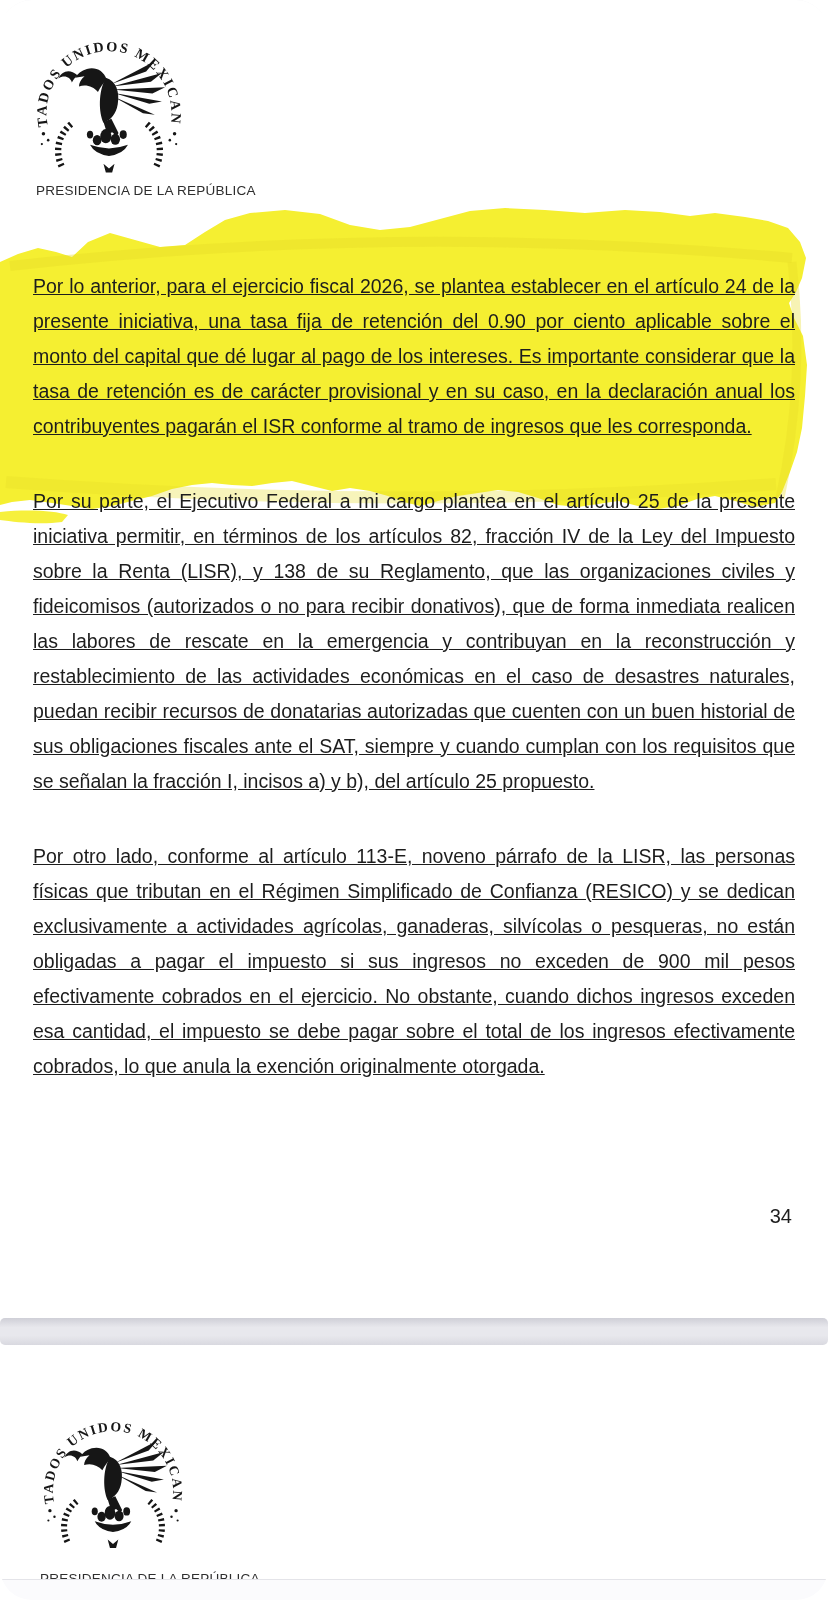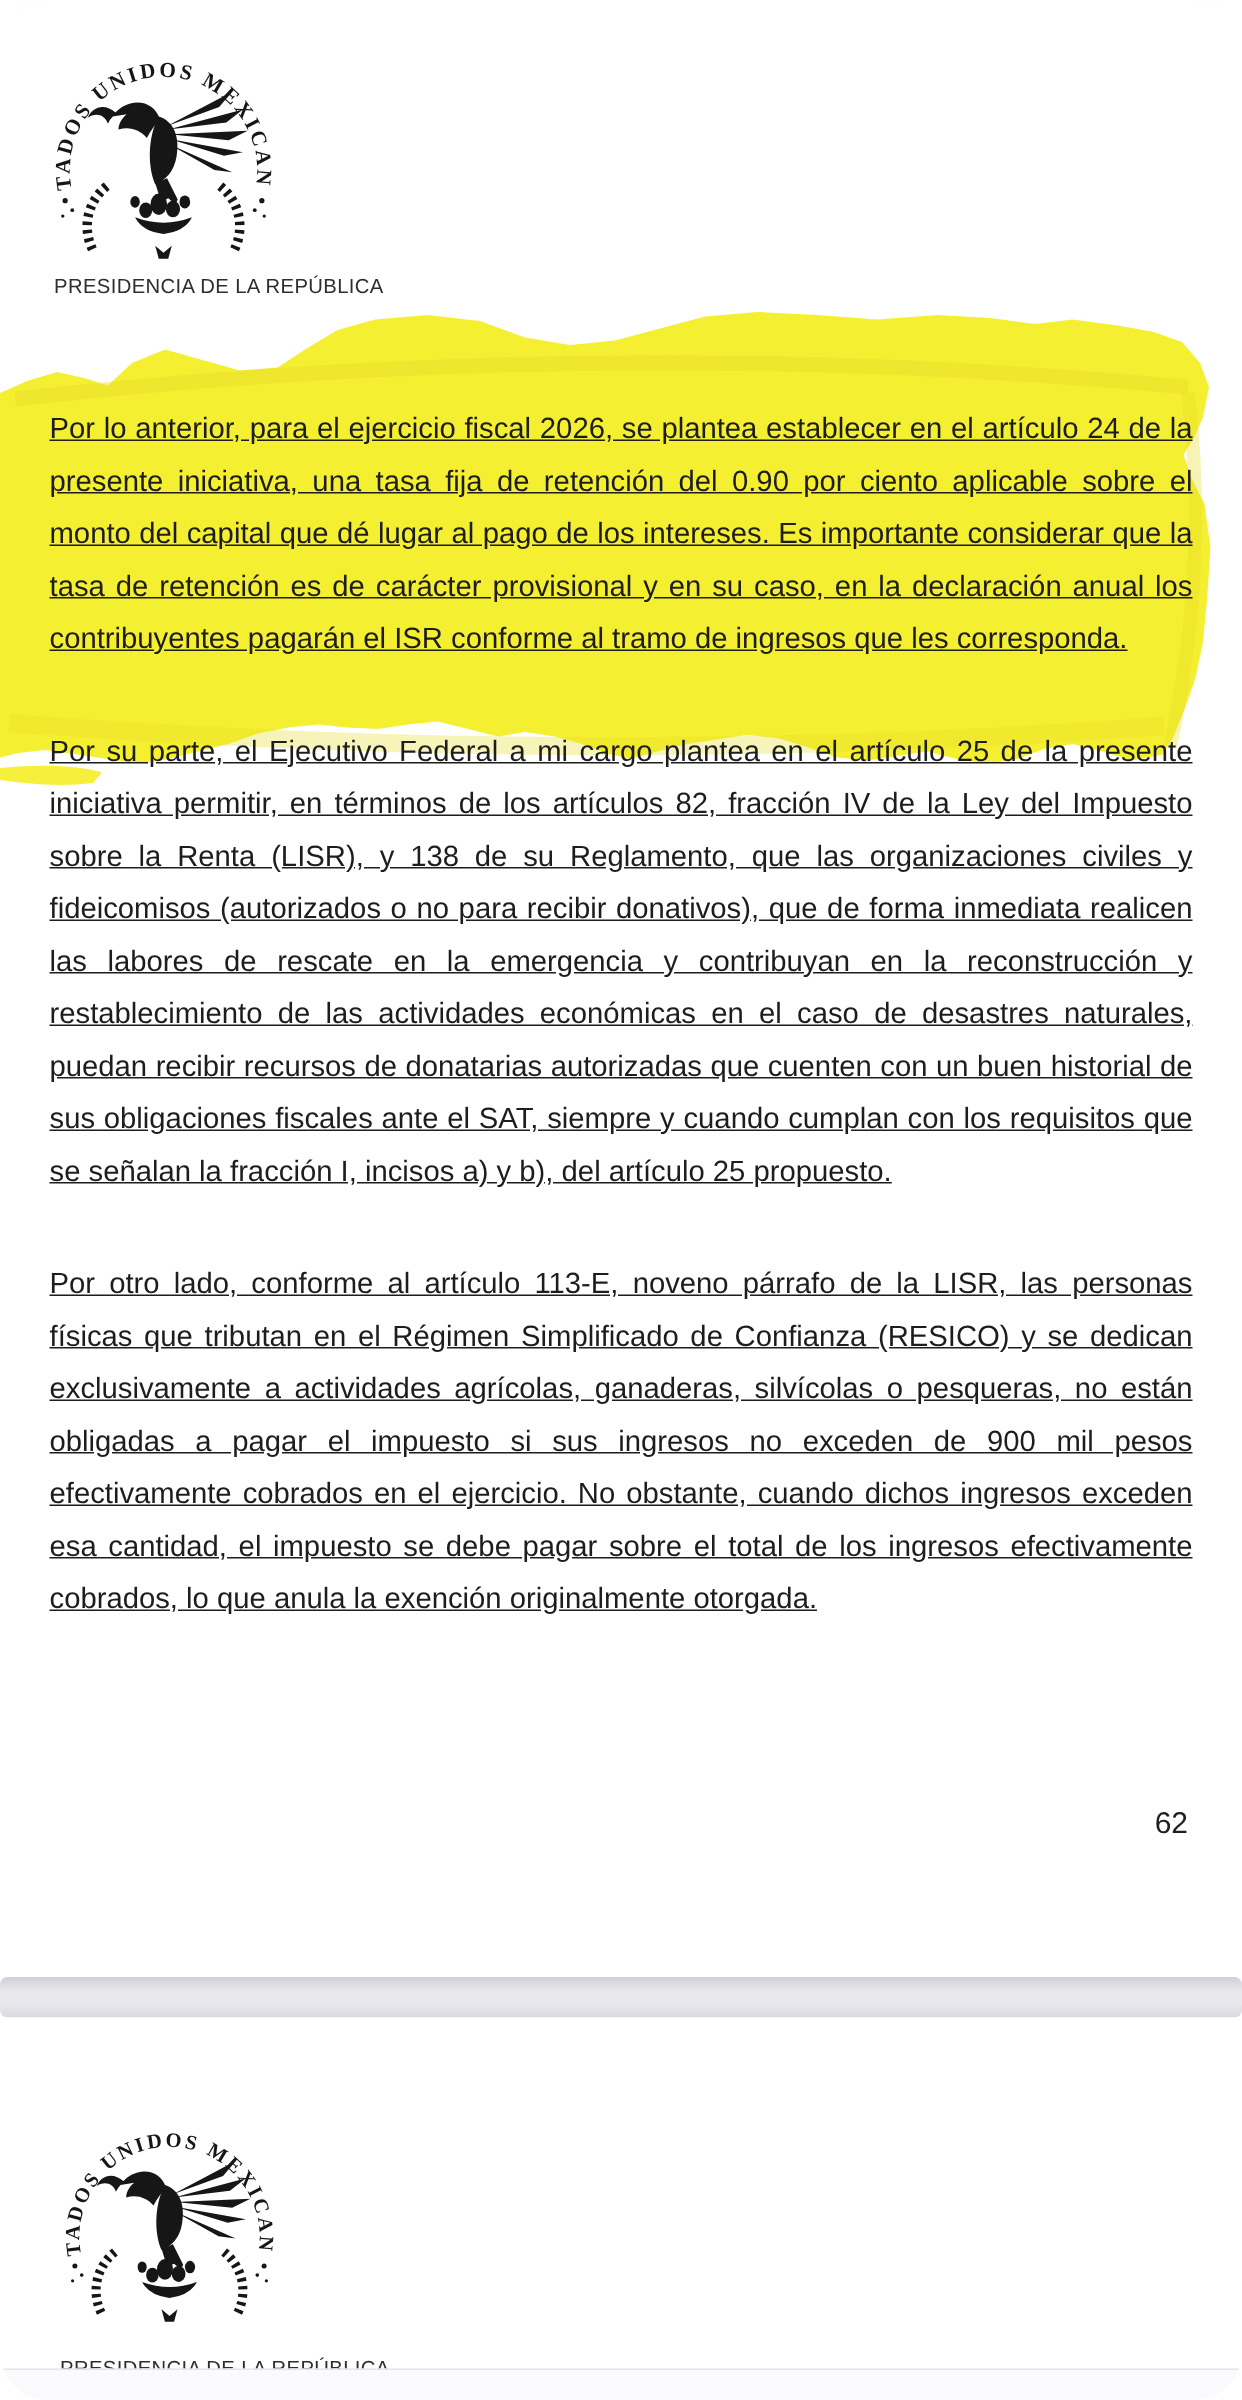--- a/index.html
+++ b/index.html
@@ -112,21 +112,21 @@
       <path fill="none" opacity="0.32" stroke-width="12" d="M6,282 Q400,312 776,284" stroke="#e7dc28"></path>
       <path fill="none" opacity="0.35" stroke-width="9" d="M792,62 Q806,180 780,298" stroke="#e7dc28"></path>
     </svg>
 
     <div class="body-text">
       <p>Por lo anterior, para el ejercicio fiscal 2026, se plantea establecer en el artículo 24 de la presente iniciativa, una tasa fija de retención del 0.90 por ciento aplicable sobre el monto del capital que dé lugar al pago de los intereses. Es importante considerar que la tasa de retención es de carácter provisional y en su caso, en la declaración anual los contribuyentes pagarán el ISR conforme al tramo de ingresos que les corresponda.</p>
       <p>Por su parte, el Ejecutivo Federal a mi cargo plantea en el artículo 25 de la presente iniciativa permitir, en términos de los artículos 82, fracción IV de la Ley del Impuesto sobre la Renta (LISR), y 138 de su Reglamento, que las organizaciones civiles y fideicomisos (autorizados o no para recibir donativos), que de forma inmediata realicen las labores de rescate en la emergencia y contribuyan en la reconstrucción y restablecimiento de las actividades económicas en el caso de desastres naturales, puedan recibir recursos de donatarias autorizadas que cuenten con un buen historial de sus obligaciones fiscales ante el SAT, siempre y cuando cumplan con los requisitos que se señalan la fracción I, incisos a) y b), del artículo 25 propuesto.</p>
       <p>Por otro lado, conforme al artículo 113-E, noveno párrafo de la LISR, las personas físicas que tributan en el Régimen Simplificado de Confianza (RESICO) y se dedican exclusivamente a actividades agrícolas, ganaderas, silvícolas o pesqueras, no están obligadas a pagar el impuesto si sus ingresos no exceden de 900 mil pesos efectivamente cobrados en el ejercicio. No obstante, cuando dichos ingresos exceden esa cantidad, el impuesto se debe pagar sobre el total de los ingresos efectivamente cobrados, lo que anula la exención originalmente otorgada.</p>
     </div>
 
-    <div class="page-number">62</div>
+    <div class="page-number">34</div>
   </section>
 
   <div class="page-separator"></div>
 
   <section class="page page2">
     <svg class="seal seal2" viewBox="0 0 200 200">
       <use href="#seal"></use>
     </svg>
     <div class="letterhead letterhead2">PRESIDENCIA DE LA REPÚBLICA</div>
     <div class="bottom-strip"></div>

